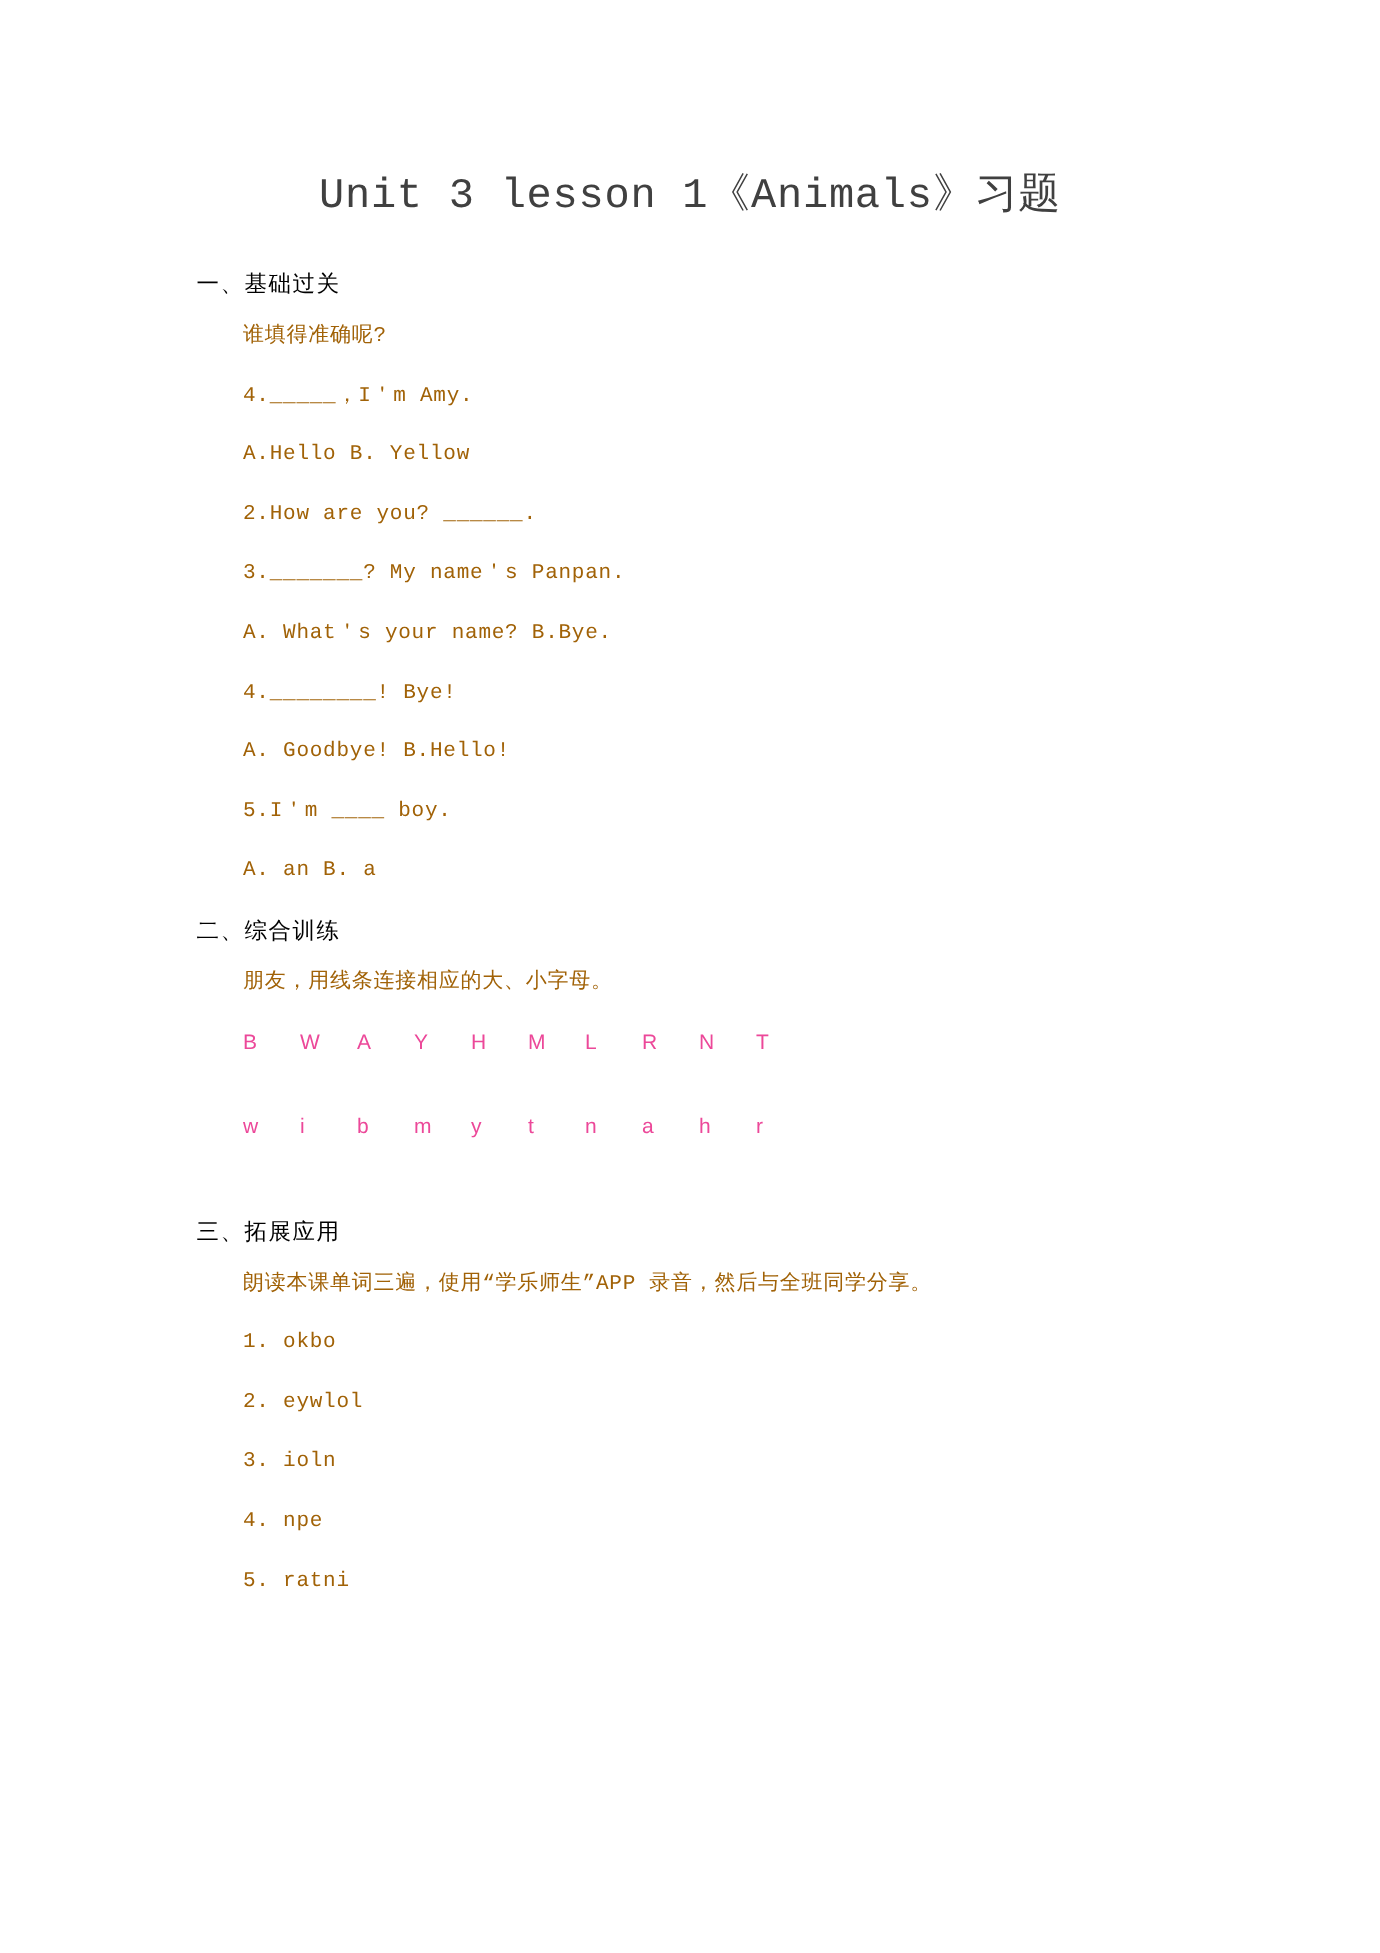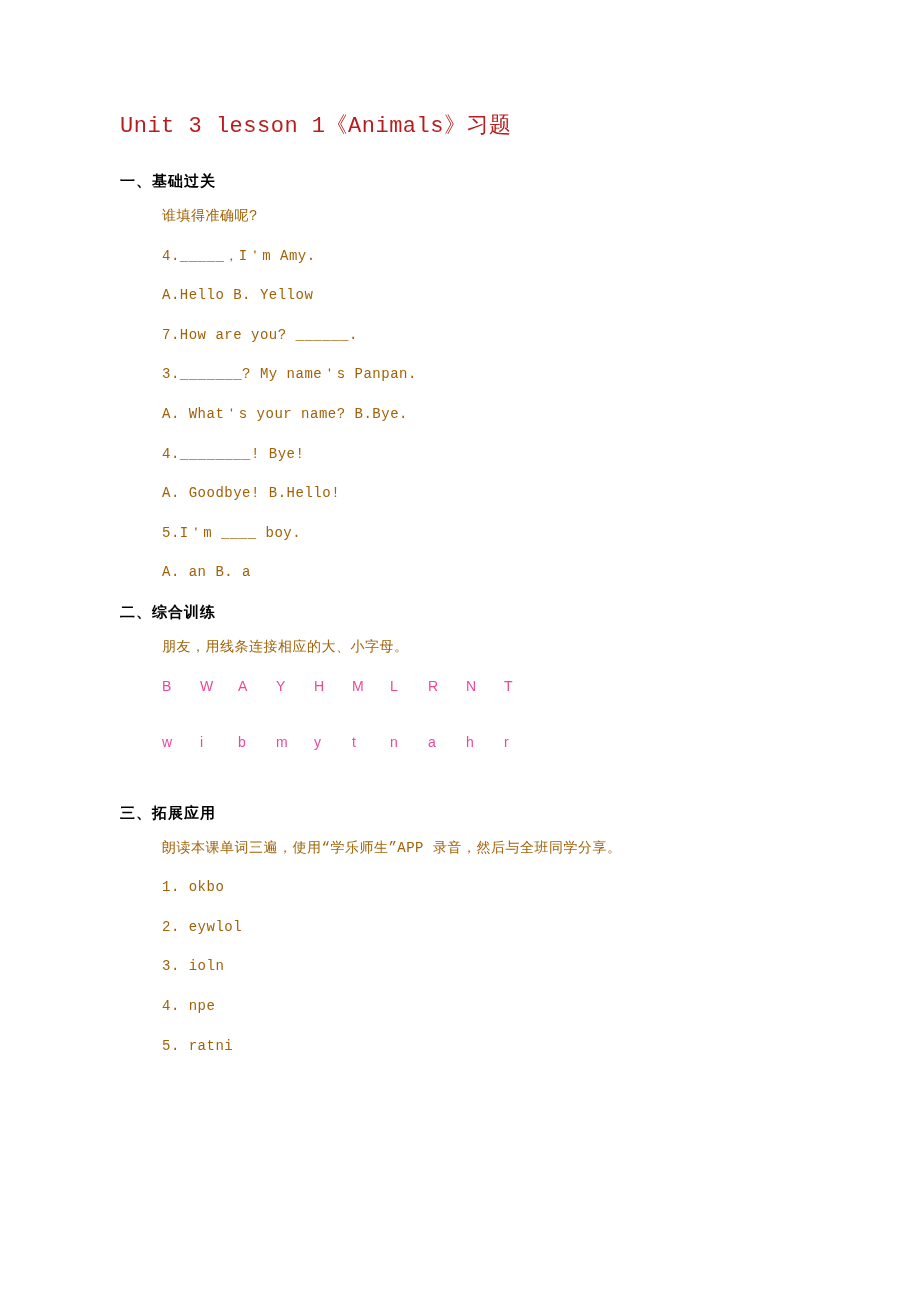--- a/index.html
+++ b/index.html
@@ -7,34 +7,35 @@
       padding: 0;
       background: #ffffff;
       font-family: "SimSun", "宋体", serif;
       width: 920px;
     }
     .page {
       padding: 110px 120px 60px 120px;
       box-sizing: border-box;
     }
     .title {
-      text-align: left;
-      color: #b91c1c;
-      font-size: 22px;
+      text-align: center;
+      color: #404040;
+      font-size: 28px;
       font-family: "SimSun", "宋体", "Courier New", monospace;
       margin-bottom: 32px;
       letter-spacing: 0.5px;
     }
     .section-header {
       font-size: 15px;
-      font-weight: bold;
+      font-weight: normal;
       color: #000;
       margin-top: 14px;
       margin-bottom: 16px;
       letter-spacing: 1px;
+      margin-left: 11px;
     }
     .body-line {
       font-size: 14px;
       color: #a16207;
       margin-left: 42px;
       margin-bottom: 20px;
       line-height: 1.4;
       font-family: "SimSun", "宋体", "Courier New", monospace;
       letter-spacing: 0.5px;
     }
@@ -58,21 +59,21 @@
 <body>
 
 <div class="page">
 
   <div class="title">Unit 3 lesson 1《Animals》习题</div>
 
   <div class="section-header">一、基础过关</div>
   <div class="body-line">谁填得准确呢?</div>
   <div class="body-line">4._____，I＇m Amy.</div>
   <div class="body-line">A.Hello B. Yellow</div>
-  <div class="body-line">7.How are you? ______.</div>
+  <div class="body-line">2.How are you? ______.</div>
   <div class="body-line">3._______? My name＇s Panpan.</div>
   <div class="body-line">A. What＇s your name? B.Bye.</div>
   <div class="body-line">4.________! Bye!</div>
   <div class="body-line">A. Goodbye! B.Hello!</div>
   <div class="body-line">5.I＇m ____ boy.</div>
   <div class="body-line">A. an B. a</div>
 
   <div class="section-header">二、综合训练</div>
   <div class="body-line">朋友，用线条连接相应的大、小字母。</div>
   <div class="letter-row">

